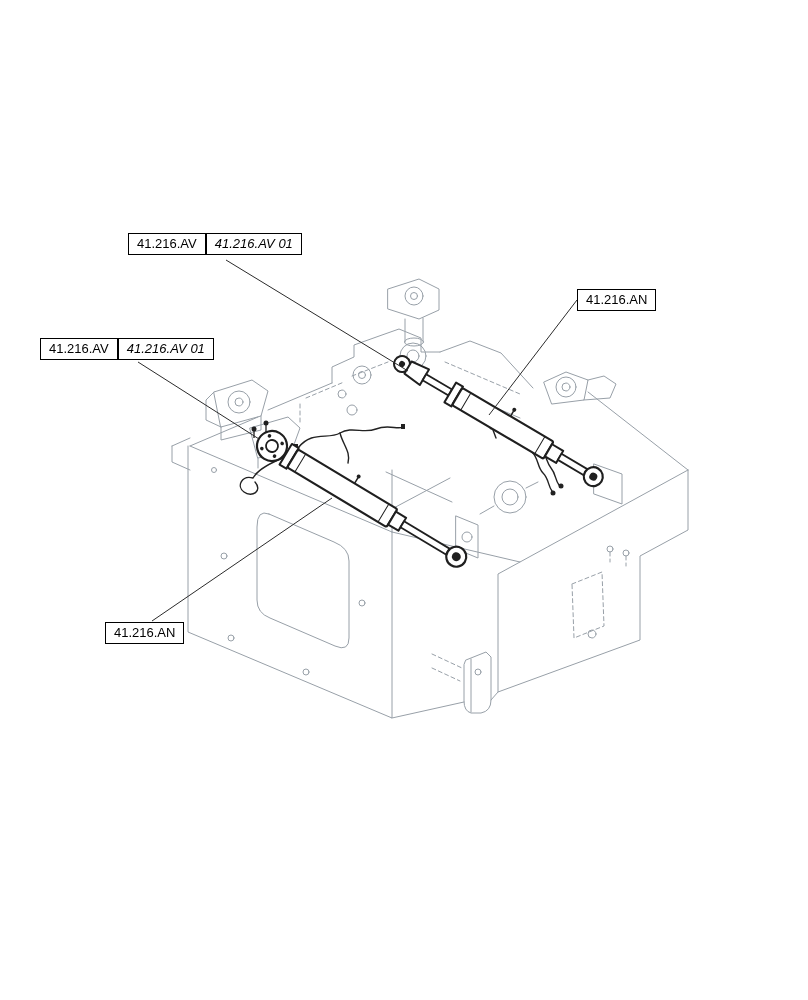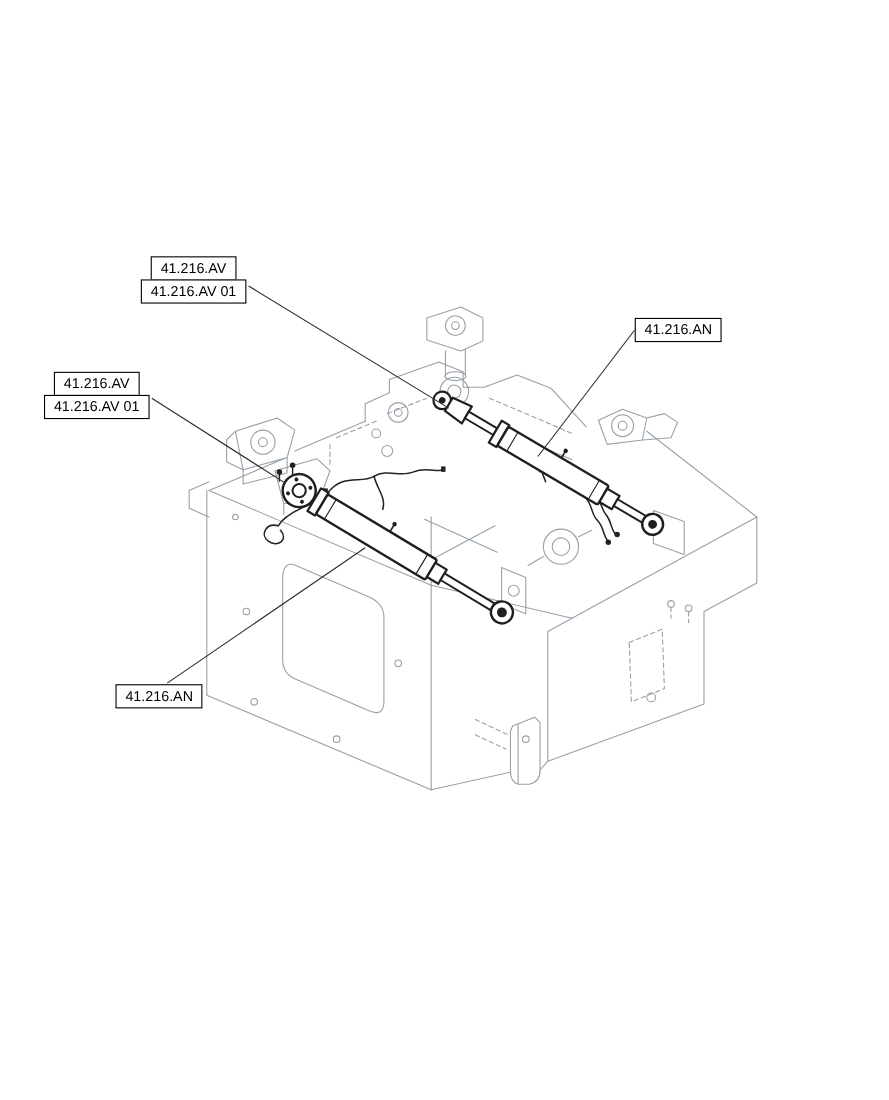--- a/index.html
+++ b/index.html
@@ -2,28 +2,28 @@
 <html><head>
 <meta charset="utf-8">
 <style>
   html,body { margin:0; padding:0; background:#ffffff; }
   .page {
     position:relative; width:808px; height:1000px; background:#ffffff;
     font-family:"Liberation Sans", sans-serif; overflow:hidden;
   }
   svg.diagram { position:absolute; left:0; top:0; }
   .callout {
-    position:absolute; display:flex; flex-direction:column; align-items:center;
+    position:absolute; display:flex; flex-direction:row; align-items:center;
     font-size:13px; color:#000;
   }
   .callout-line {
     border:1px solid #000; background:#fff; padding:2px 8px;
     line-height:16px; white-space:nowrap;
   }
-  .callout-line + .callout-line { margin-top:-1px; }
+  .callout-line + .callout-line { margin-top:-1px;font-style:italic; }
   #callout-av-upper  { left:128px; top:233px; }
   #callout-av-left   { left:40px;  top:338px; }
   #callout-an-right  { left:577px; top:289px; }
   #callout-an-bottom { left:105px; top:622px; }
 </style>
 </head>
 <body>
 
 <div class="page">
 

